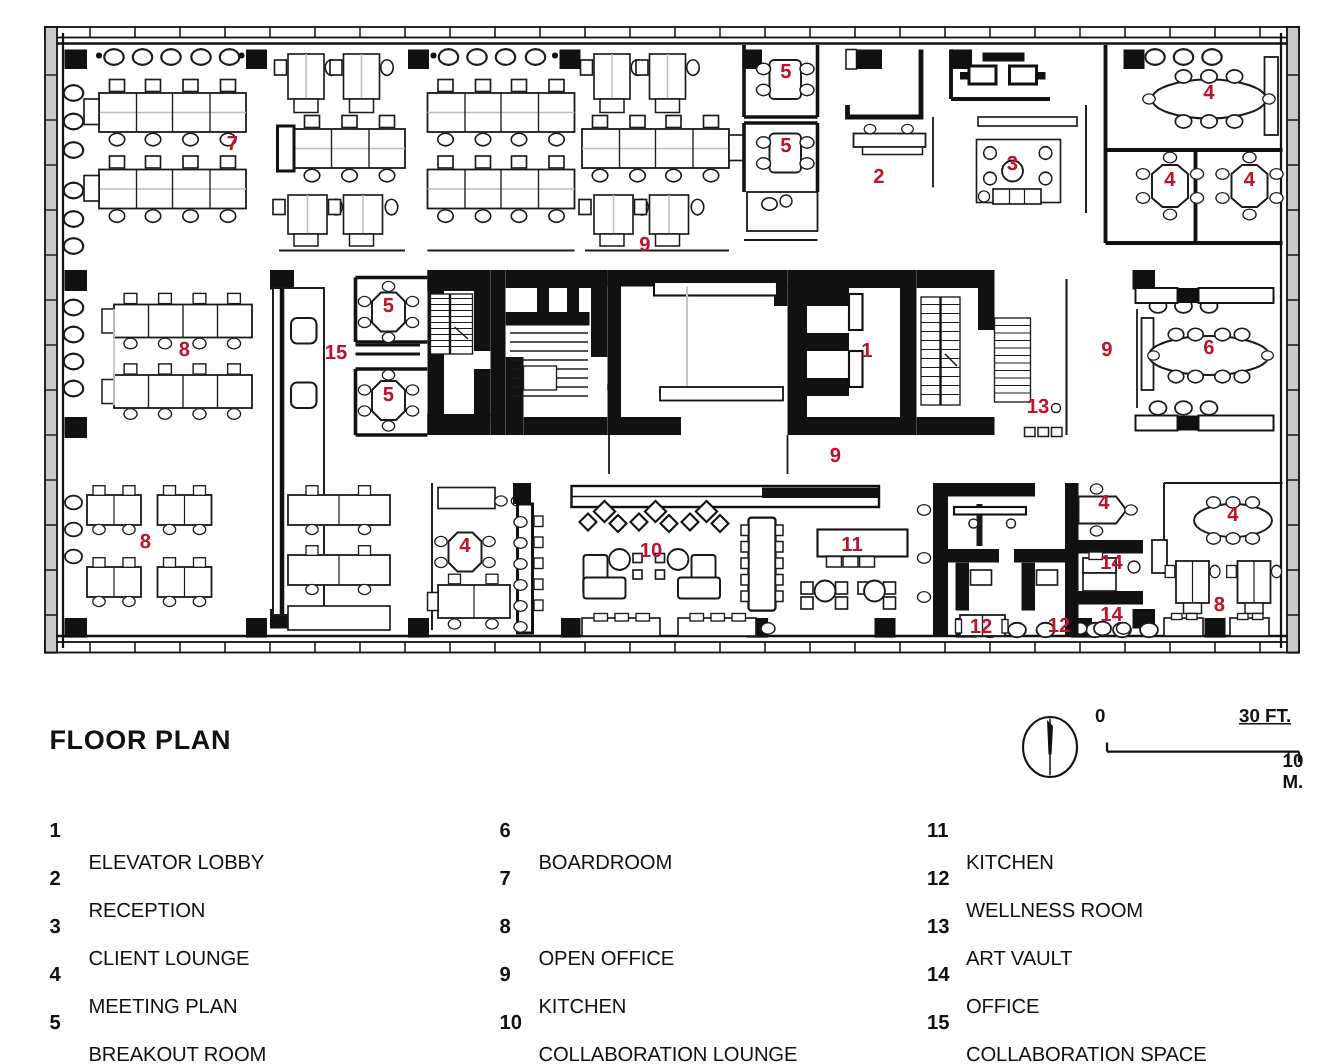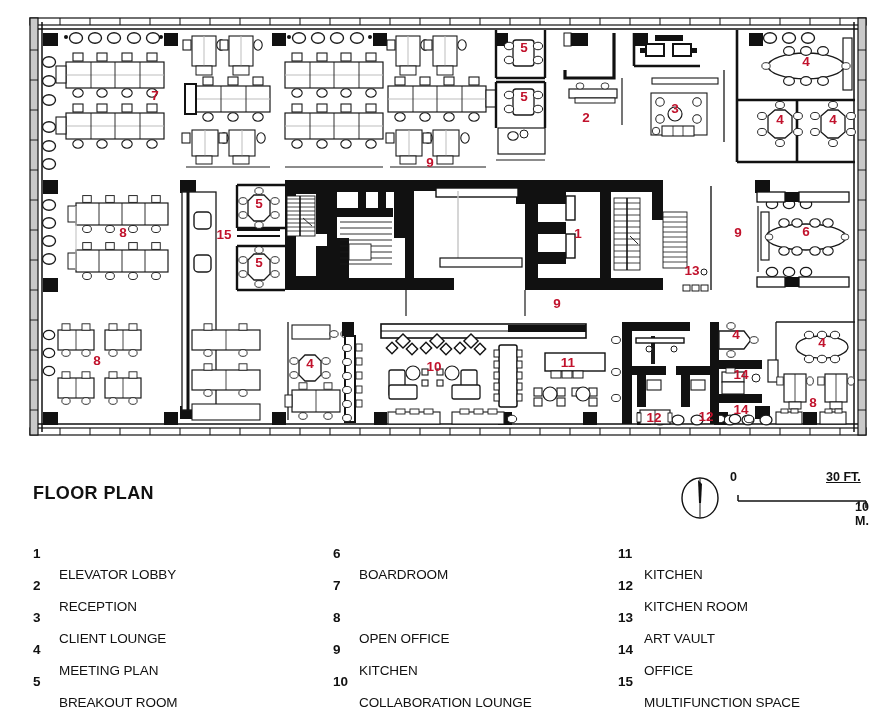--- a/index.html
+++ b/index.html
@@ -1456,21 +1456,21 @@
         </div>
         <div class="lg-item">
           <span class="lg-num">2</span>
           <span class="lg-lbl">RECEPTION</span>
         </div>
         <div class="lg-item">
           <span class="lg-num">7</span>
         </div>
         <div class="lg-item">
           <span class="lg-num">12</span>
-          <span class="lg-lbl">KITCHEN ROOM</span>
+          <span class="lg-lbl">WELLNESS ROOM</span>
         </div>
         <div class="lg-item">
           <span class="lg-num">3</span>
           <span class="lg-lbl">CLIENT LOUNGE</span>
         </div>
         <div class="lg-item">
           <span class="lg-num">8</span>
           <span class="lg-lbl">OPEN OFFICE</span>
         </div>
         <div class="lg-item">
@@ -1492,17 +1492,17 @@
         <div class="lg-item">
           <span class="lg-num">5</span>
           <span class="lg-lbl">BREAKOUT ROOM</span>
         </div>
         <div class="lg-item">
           <span class="lg-num">10</span>
           <span class="lg-lbl">COLLABORATION LOUNGE</span>
         </div>
         <div class="lg-item">
           <span class="lg-num">15</span>
-          <span class="lg-lbl">MULTIFUNCTION SPACE</span>
+          <span class="lg-lbl">COLLABORATION SPACE</span>
         </div>
       </div>
   </div>
 </div>
 
 </body></html>

